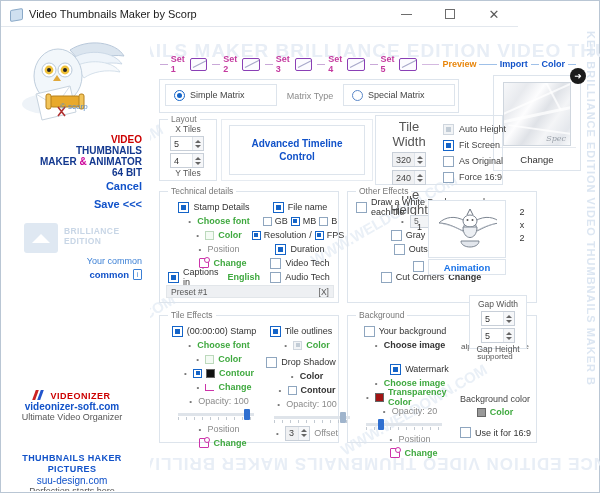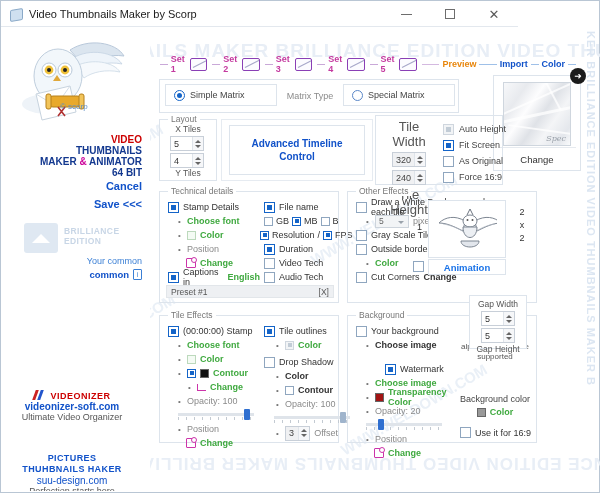--- a/index.html
+++ b/index.html
@@ -162,21 +162,21 @@
   .cb.on::after{ content:""; position:absolute; left:2px;top:2px;width:5px;height:5px;background:#1464c8; }
   .cb.dis{ border-color:#cfd6de; background:#f2f4f6; }
   .cb.dis.on::after{ background:#c2ccd6; }
   .cb.sm{ width:9px;height:9px; }
   .cb.sm.on::after{ left:1.5px;top:1.5px;width:4px;height:4px; }
 
   
   .tech{ left:8px; top:160px; width:180px; height:112px; }
   .td-col-l{ position:absolute; left:8px; top:8px; width:92px; }
   .td-col-r{ position:absolute; left:104px; top:8px; width:72px; }
-  .line{ display:flex; align-items:center; gap:4px; height:14px; font-size:9px; }
+  .line{ display:flex; align-items:center; gap:4px; height:14px; font-size:9px;justify-content:center; }
   .bullet{ color:#777; font-size:8px; width:7px; text-align:center; flex:none; }
   .green{ color:#3fa93f; font-weight:bold; }
   .grey-s{ color:#8a8a8a; }
   .pos-ico{ width:10px;height:10px;border:1.5px solid #cc33aa;border-radius:1px; flex:none; position:relative; }
   .pos-ico::after{ content:""; position:absolute; right:-2px; top:-2px; width:4px;height:4px;
                    background:#fff; border:1px solid #cc33aa; border-radius:50%; }
   .cb.pale{ border-color:#bcd9bc; background:#f4fbf4; }
   .preset{ position:absolute; left:6px; bottom:4px; width:168px; height:13px; background:#eef0f3;
            border:1px solid #e2e6ea; display:flex; align-items:center; justify-content:space-between;
            padding:0 4px; font-size:8.5px; color:#555; }
@@ -305,22 +305,22 @@
       </div>
     </div>
 
     <div class="promo1">
       <div><span class="vz-ico"></span><span class="ttl">VIDEONIZER</span></div>
       <div class="lnk">videonizer-soft.com</div>
       <div class="sub">Ultimate Video Organizer</div>
     </div>
 
     <div class="promo2">
+      <div class="l1">THUHBNAILS HAKER</div>
       <div class="l1">PICTURES</div>
-      <div class="l1">THUHBNAILS HAKER</div>
       <div class="l2">suu-design.com</div>
       <div class="l3">Perfection starts here</div>
     </div>
   </div>
 
   <div class="main">
 
     <div class="setbar">
       <span class="dash"></span>
       <span class="set-lbl">Set 1</span>

